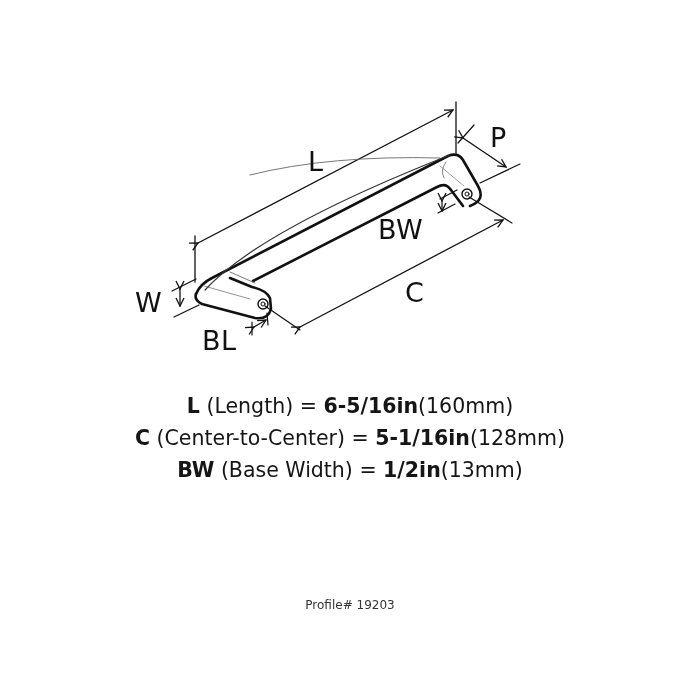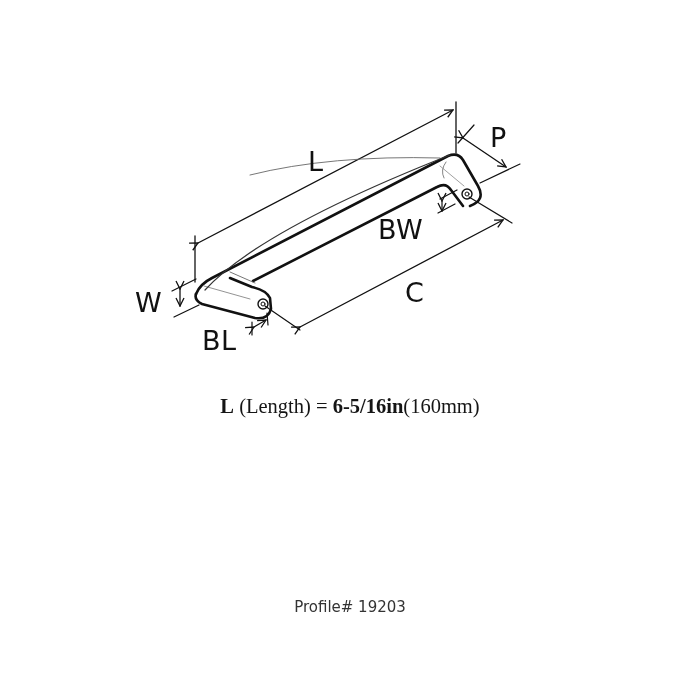--- a/index.html
+++ b/index.html
@@ -1,23 +1,23 @@
 <!DOCTYPE html>
 <html><head>
 <meta charset="utf-8">
 <style>
   html, body { margin:0; padding:0; background:#ffffff; }
   body { width:700px; height:700px; position:relative; overflow:hidden; font-family:"DejaVu Sans", sans-serif; color:#1a1a1a; }
   #diagram { position:absolute; left:0; top:0; width:700px; height:370px; }
   .dim-label { position:absolute; font-size:27px; font-weight:normal; color:#111; letter-spacing:0.5px; line-height:1; }
-  #specs { position:absolute; left:0; top:390px; width:700px; text-align:center;font-family:Liberation Serif, serif; }
+  #specs { position:absolute; left:0; top:390px; width:700px; text-align:center; }
   .spec-line { font-size:20.5px; line-height:32px; color:#151515; white-space:nowrap; }
   .spec-line .key { font-weight:bold; }
   .spec-line .val { font-weight:bold; }
-  .profile { position:absolute; left:0; top:598px; width:700px; text-align:center; font-size:15px; color:#333; }
+  .profile { position:absolute; left:0; top:598px; width:700px; text-align:center; font-size:12px; color:#333; }
 </style>
 </head>
 <body>
 
 <div id="diagram">
   <svg width="700" height="370" viewBox="0 0 700 370">
     <defs>
       <marker id="ah" markerWidth="10" markerHeight="10" refX="9" refY="5" orient="auto" markerUnits="userSpaceOnUse">
         <path d="M1,1 L9,5 L1,9" fill="none" stroke="#111" stroke-width="1.3"></path>
       </marker>
@@ -74,15 +74,25 @@
   <div class="dim-label" style="left:135px;top:289px;">W</div>
   <div class="dim-label" style="left:202px;top:327px;">BL</div>
 </div>
 
 <div id="specs">
   <div class="spec-line">
     <span class="key">L</span>
     <span>(Length) =</span>
     <span class="val">6-5/16in</span><span>(160mm)</span>
   </div>
+  <div class="spec-line">
+    <span class="key">C</span>
+    <span>(Center-to-Center) =</span>
+    <span class="val">5-1/16in</span><span>(128mm)</span>
+  </div>
+  <div class="spec-line">
+    <span class="key">BW</span>
+    <span>(Base Width) =</span>
+    <span class="val">1/2in</span><span>(13mm)</span>
+  </div>
 </div>
 
 <div class="profile">Profile# 19203</div>
 
 </body></html>

